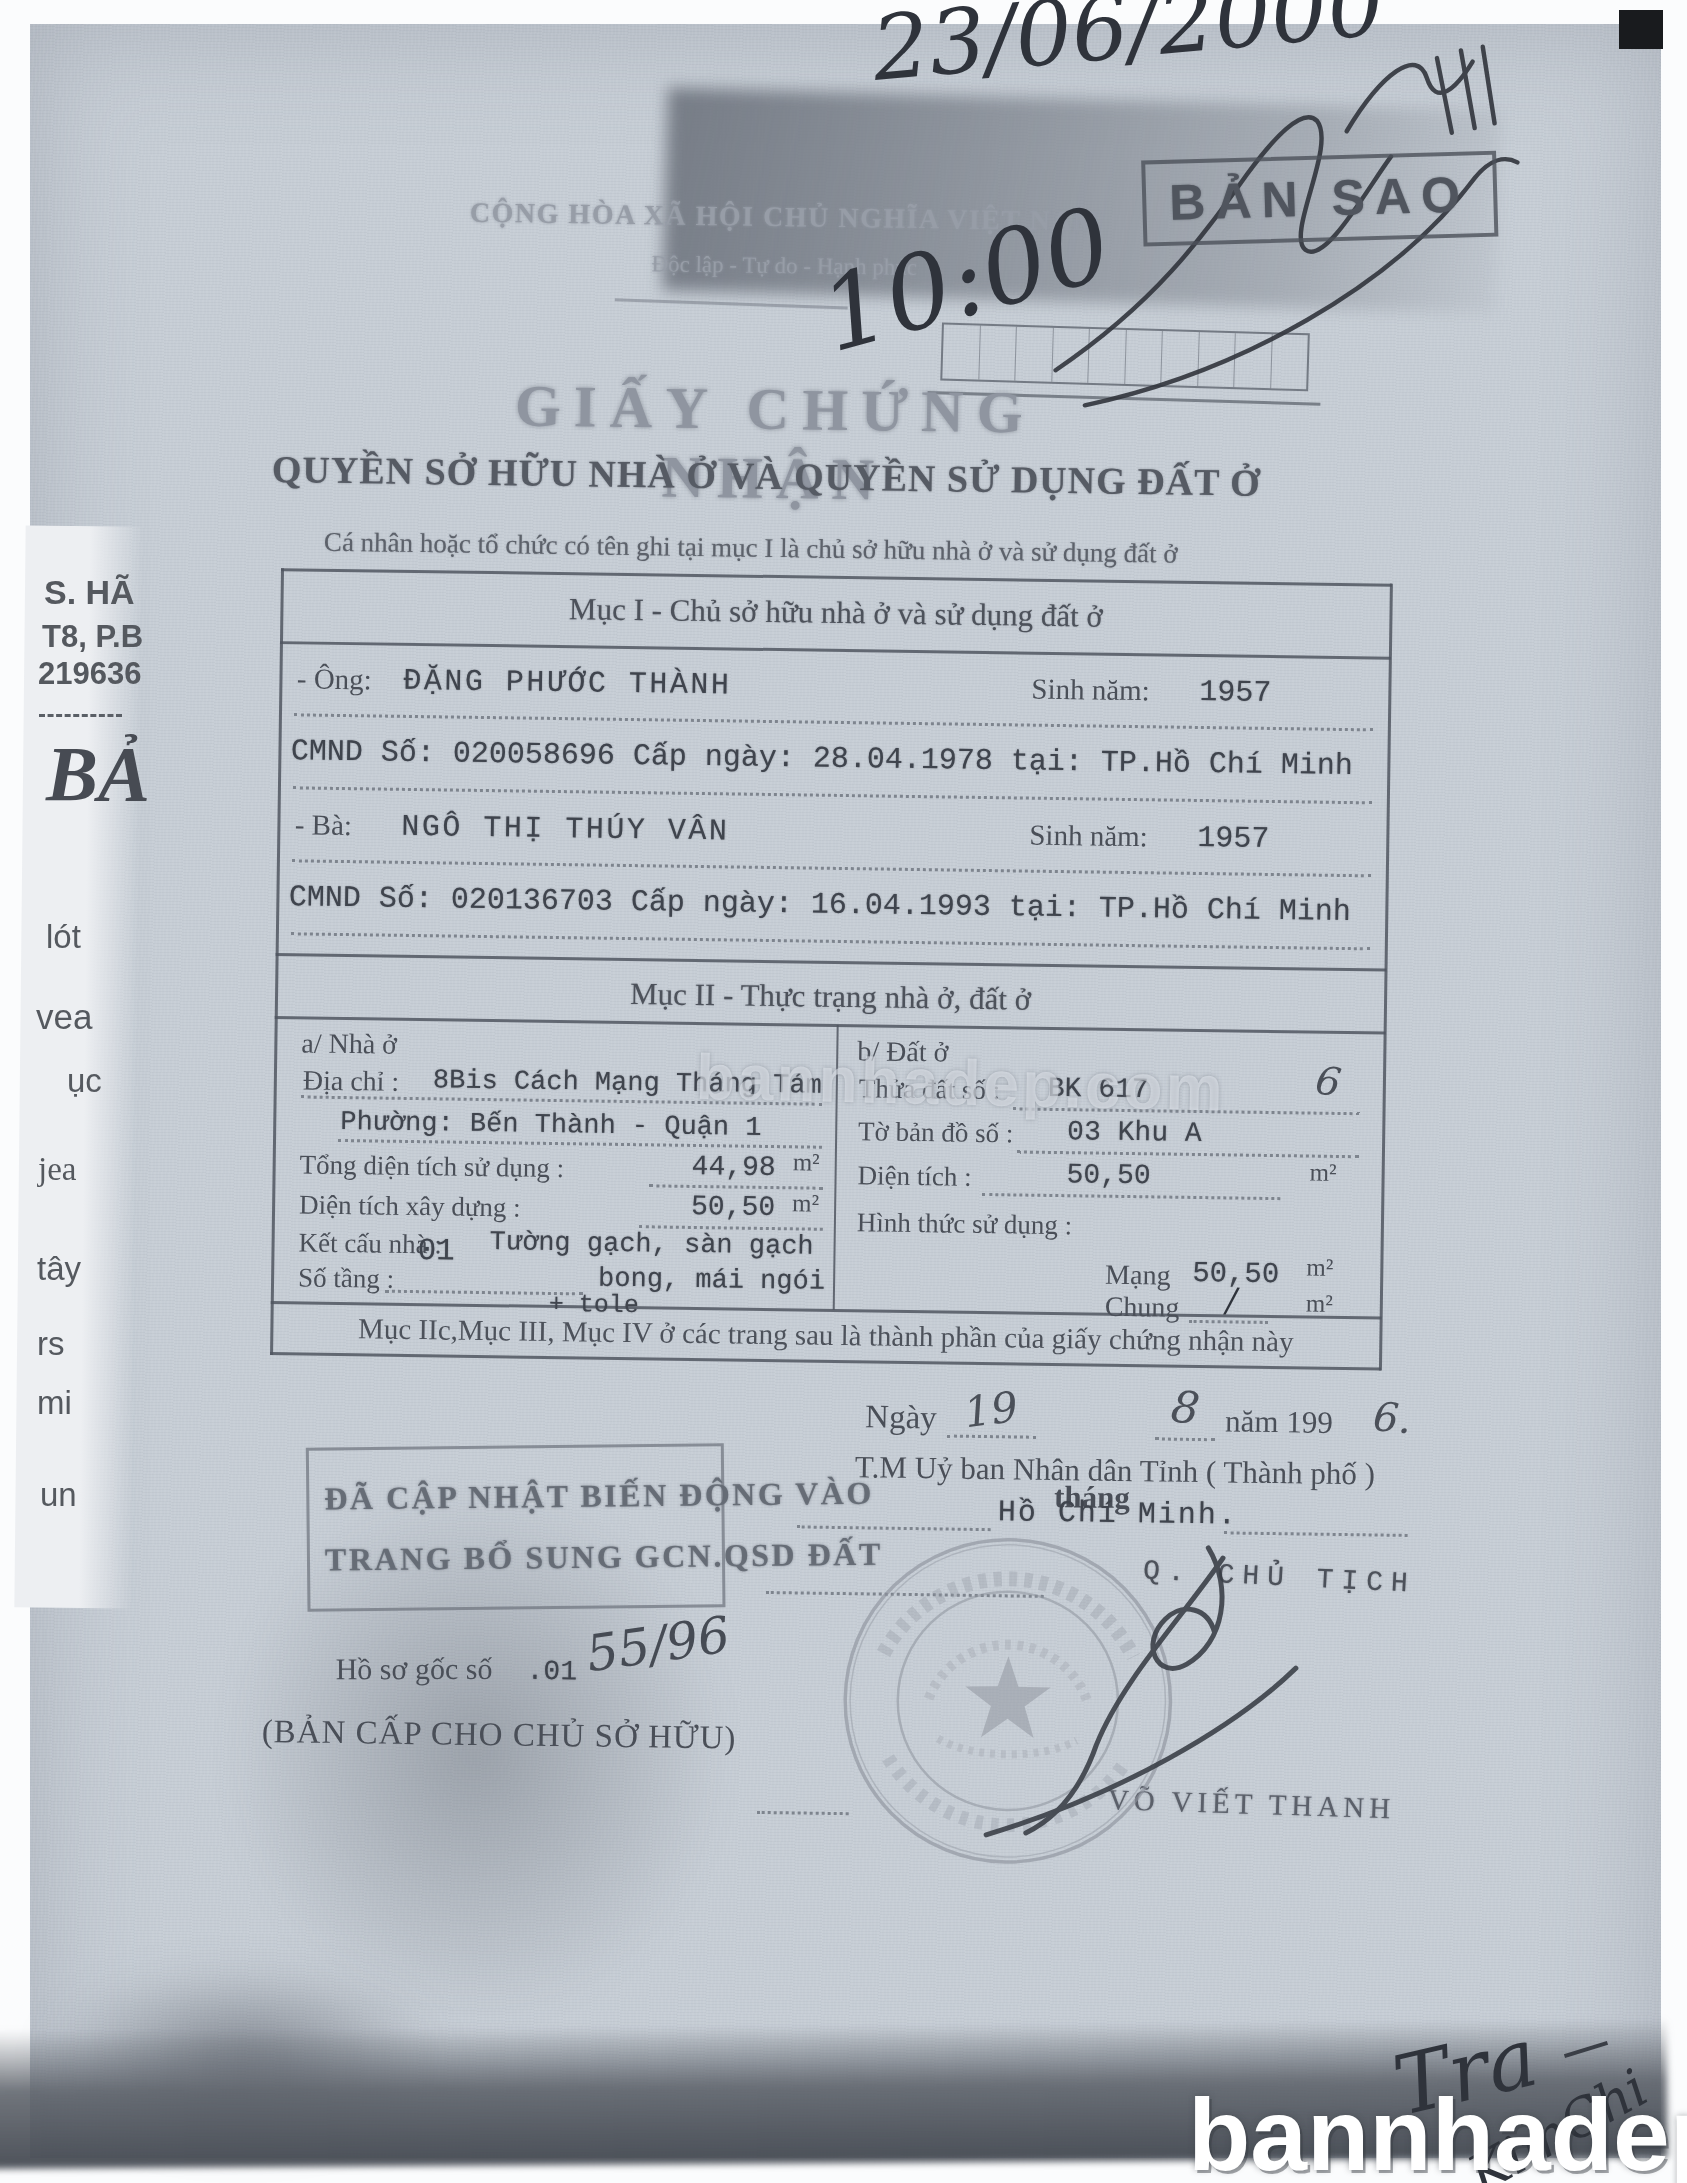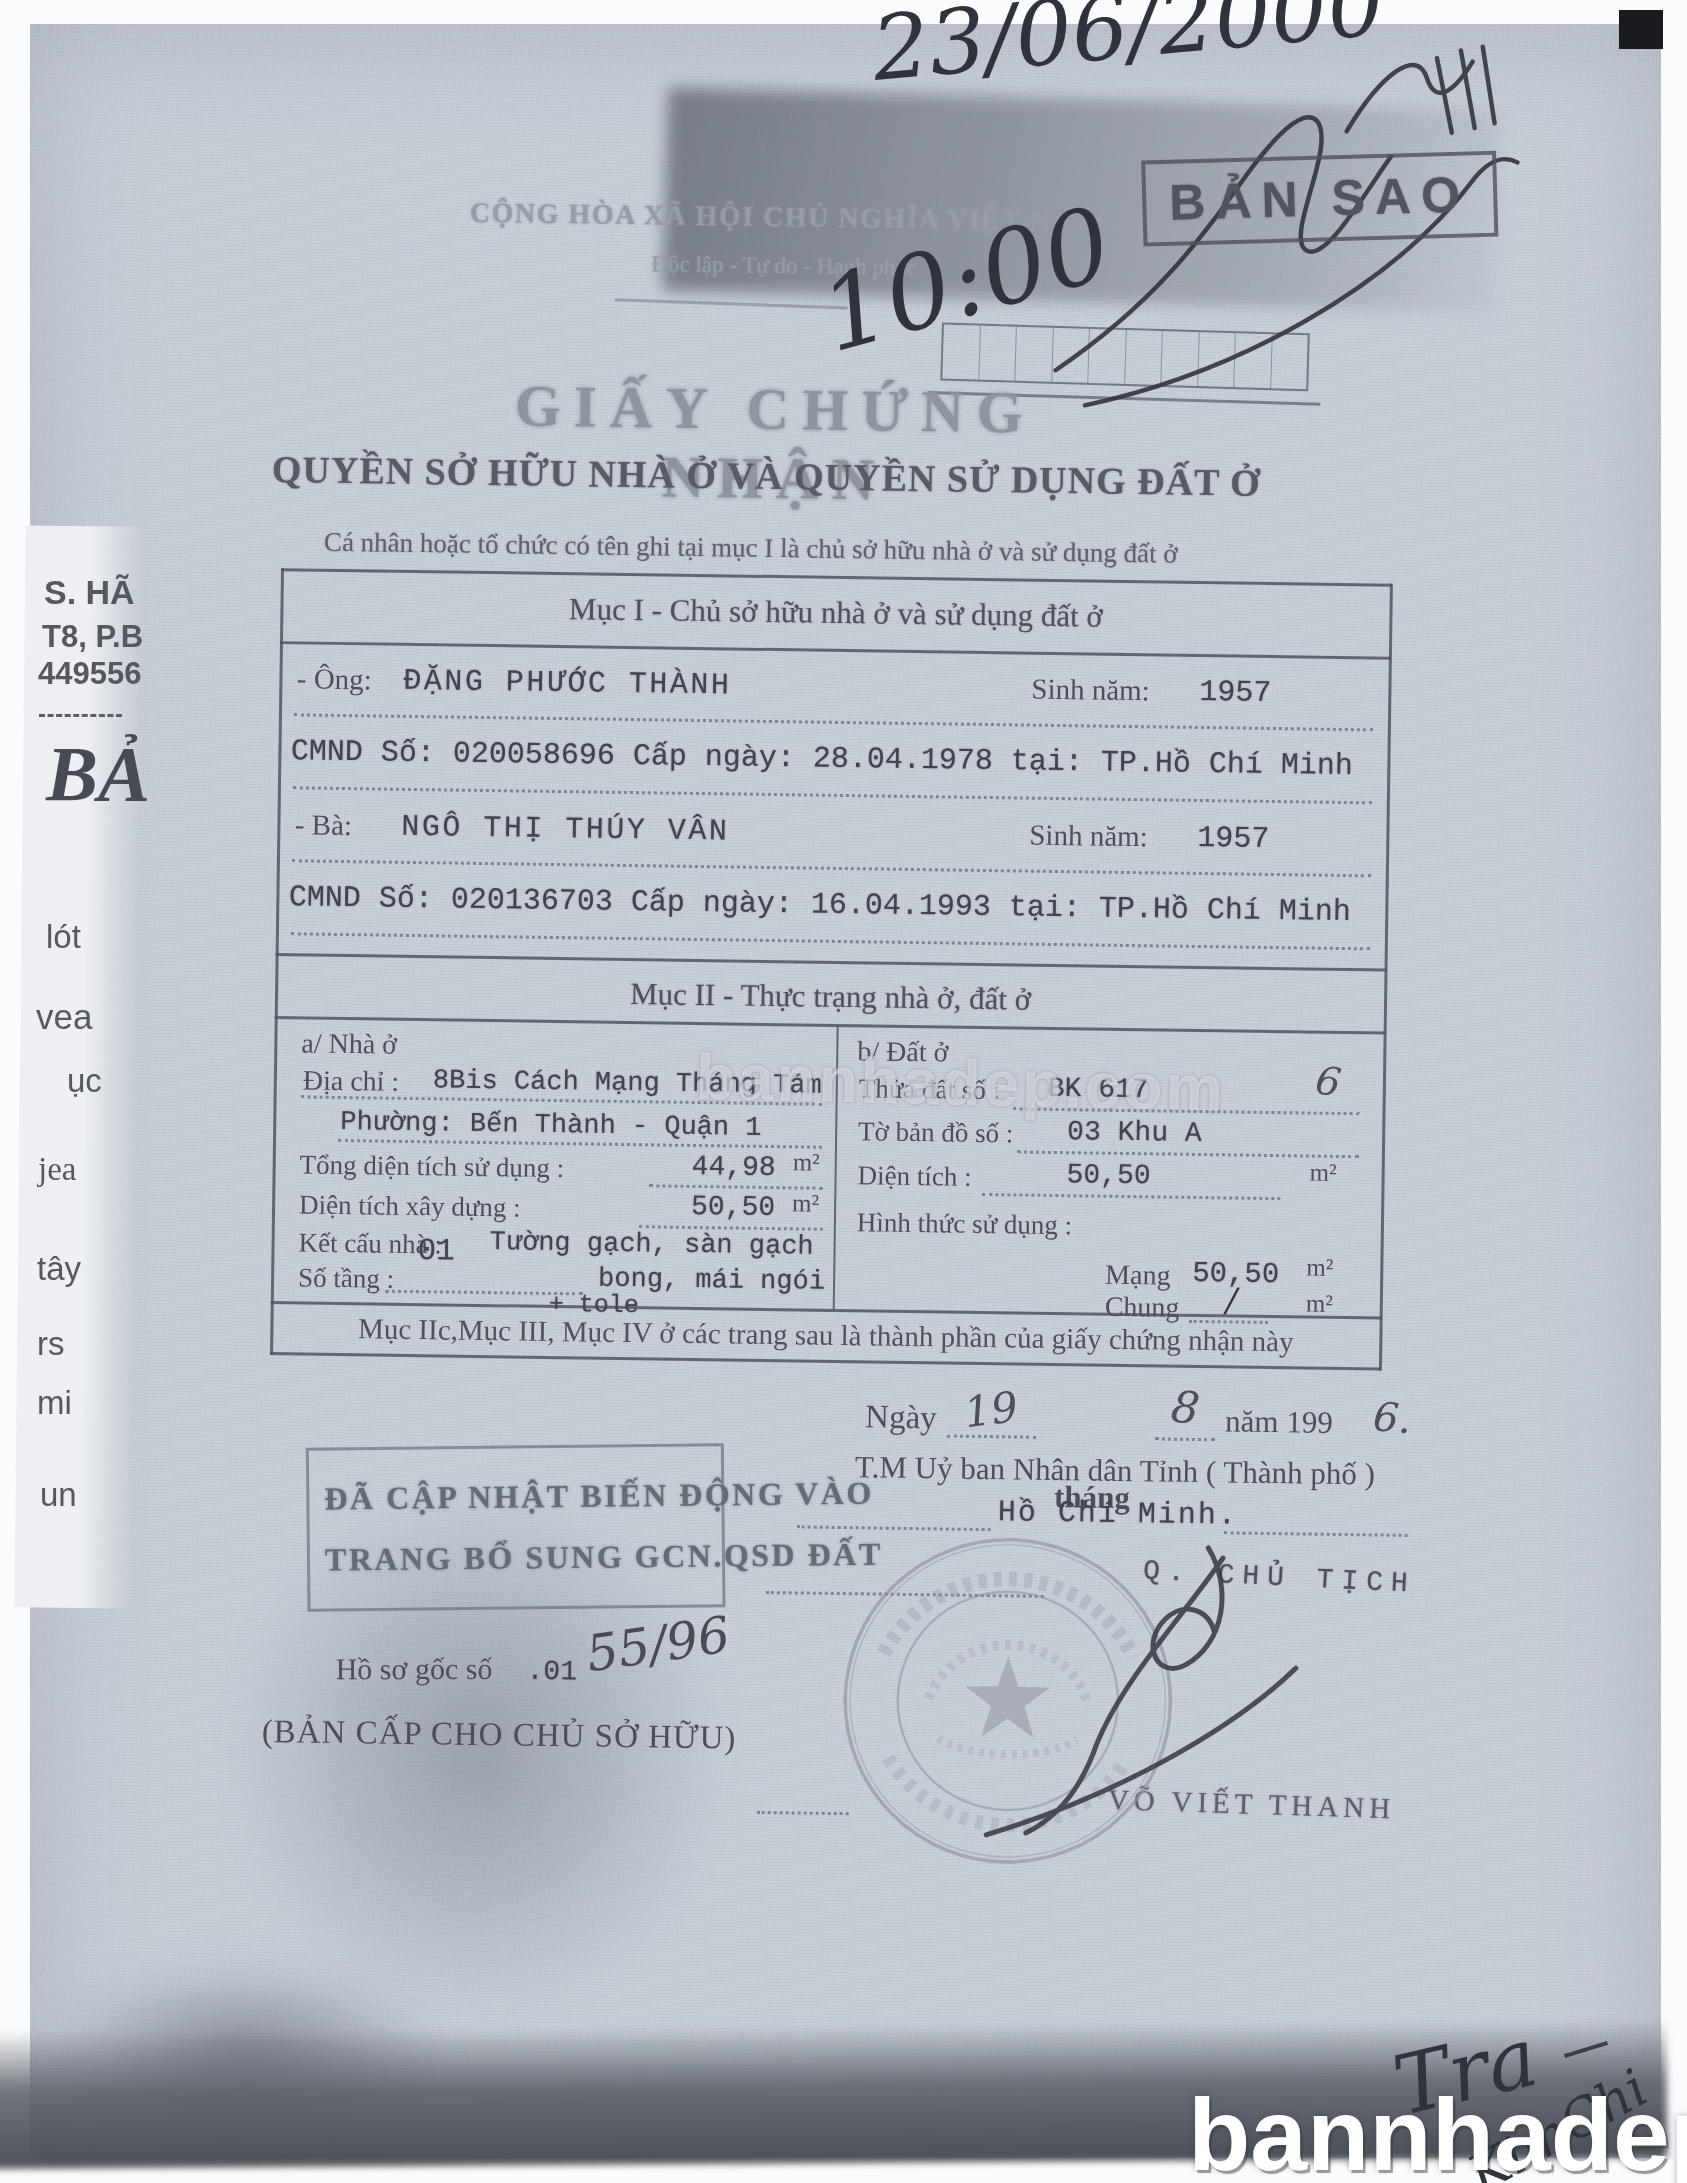--- a/index.html
+++ b/index.html
@@ -50,21 +50,21 @@
 
 <div id="shot">
 
   <div class="abs paper"></div>
   <div class="abs shadow-mid"></div>
   <div class="abs band-top"></div>
 
   <div class="abs margin-strip"></div>
   <div class="abs frag" style="left:44px;top:573px;font-size:34px;font-weight:bold;z-index:5;">S. HÃ</div>
   <div class="abs frag" style="left:42px;top:619px;font-size:31px;font-weight:bold;z-index:5;">T8, P.B</div>
-  <div class="abs frag" style="left:38px;top:656px;font-size:31px;font-weight:bold;z-index:5;">449556</div>
+  <div class="abs frag" style="left:38px;top:656px;font-size:31px;font-weight:bold;z-index:5;">219636</div>
   <div class="abs" style="left:39px;top:714px;width:83px;border-top:3px dashed #5a5f66;z-index:5;"></div>
   <div class="abs frag" style="left:46px;top:729px;font-size:78px;font-weight:bold;font-style:italic;font-family:'Liberation Serif',serif;color:#474b53;z-index:5;">BẢ</div>
   <div class="abs frag" style="left:46px;top:918px;font-size:33px;z-index:5;">lót</div>
   <div class="abs frag" style="left:36px;top:997px;font-size:35px;z-index:5;">vea</div>
   <div class="abs frag" style="left:40px;top:1062px;font-size:33px;z-index:5;margin-left:27px;">ục</div>
   <div class="abs frag" style="left:38px;top:1151px;font-size:33px;z-index:5;font-family:Liberation Serif, serif;">jea</div>
   <div class="abs frag" style="left:37px;top:1250px;font-size:33px;z-index:5;">tây</div>
   <div class="abs frag" style="left:37px;top:1325px;font-size:33px;z-index:5;">rs</div>
   <div class="abs frag" style="left:37px;top:1384px;font-size:33px;z-index:5;">mi</div>
   <div class="abs frag" style="left:40px;top:1476px;font-size:33px;z-index:5;">un</div>

